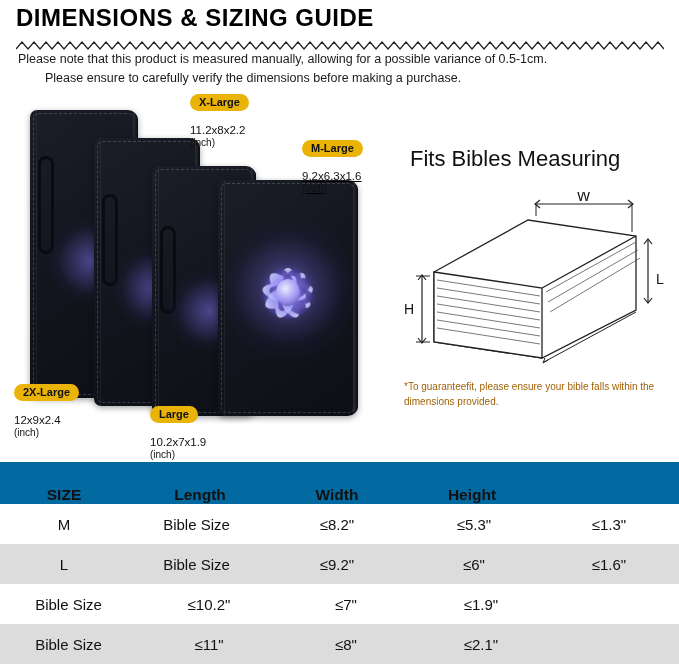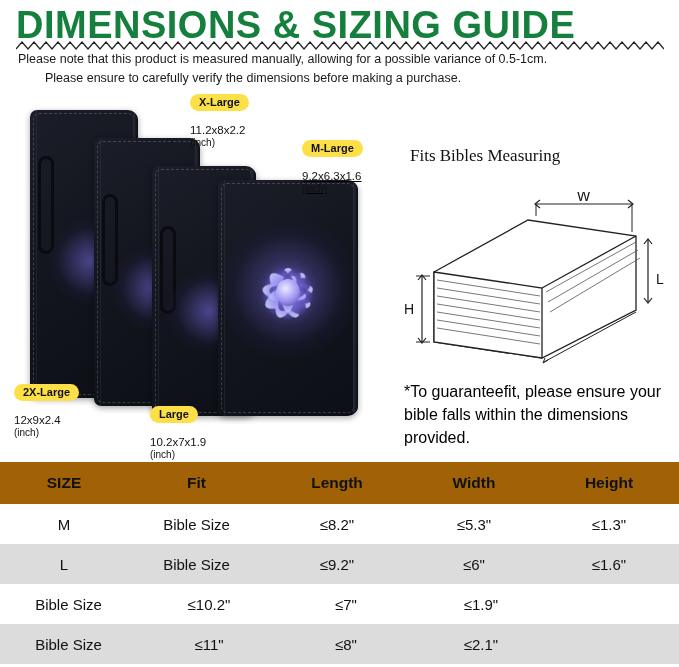--- a/index.html
+++ b/index.html
@@ -13,24 +13,24 @@
   .page {
     position: relative;
     width: 679px; height: 667px;
     background: #ffffff;
   }
 
   
   .title {
     position: absolute;
     left: 16px; top: 4px;
-    font-size: 38px;
+    font-size: 24px;
     font-weight: bold;
     letter-spacing: 0.5px;
-    color: #15803d;
+    color: #000000;
     white-space: nowrap;
   }
   .zigzag {
     position: absolute;
     left: 16px; top: 41px;
     width: 648px; height: 9px;
   }
   .note1, .note2 {
     position: absolute;
     left: 18px;
@@ -114,75 +114,75 @@
     position: absolute;
     border-radius: 50%;
     background: radial-gradient(circle, rgba(120,110,230,0.55) 0%, rgba(40,35,90,0.18) 55%, rgba(0,0,0,0) 72%);
     pointer-events: none;
   }
 
   
   .callout { position: absolute; }
   .pill {
     display: inline-block;
-    background: #fde047;
+    background: #eab308;
     color: #111;
     font-size: 11px;
     font-weight: bold;
     padding: 2px 9px 3px 9px;
     border-radius: 11px;
     white-space: nowrap;
   }
   .dims {
     font-size: 11.5px;
     color: #111;
     margin-top: 13px;
     white-space: nowrap;
     line-height: 1.15;
   }
   .dims .unit { font-size: 10px; display: block; }
 
   
   .fits-title {
     position: absolute;
     left: 410px; top: 54px;
-    font-size: 17px;
+    font-size: 22px;
     color: #111;
     white-space: nowrap;
-    font-family: Liberation Serif, serif;
   }
   .book-svg {
     position: absolute;
     left: 404px; top: 100px;
   }
   .guarantee {
     position: absolute;
     left: 404px; top: 288px;
     width: 270px;
-    font-size: 16px;
-    color: #000000;
+    font-size: 10px;
+    color: #a16207;
     line-height: 1.45;
   }
 
   
   .table {
     position: absolute;
     left: 0; top: 462px;
     width: 679px;
   }
   .row {
     display: flex;
     width: 679px;
     height: 40px;
     align-items: center;
   }
   .row.head {
-    background: #a16207;
+    background: #0369a1;
     height: 42px;
     font-weight: bold;
+    align-items: flex-end;
   }
   .row.alt { background: #dcdcdc; }
   .row.plain { background: #ffffff; }
   .cell {
     text-align: center;
     font-size: 15px;
     color: #111;
   }
   .row.head .cell { font-size: 15.5px; }
   .c1 { width: 128px; }
@@ -328,21 +328,20 @@
       <line x1="140" y1="170" x2="232" y2="120" stroke="#222" stroke-width="1"></line>
       <polyline points="144,168 139,171 141,166" fill="none" stroke="#222" stroke-width="1"></polyline>
     </svg>
 
     <div class="guarantee">*To guaranteefit, please ensure your bible falls within the dimensions provided.</div>
   </div>
 
   <div class="table">
     <div class="row head">
       <div class="cell c1">SIZE</div>
-      <div class="cell c2">Fit</div>
       <div class="cell c3">Length</div>
       <div class="cell c4">Width</div>
       <div class="cell c5">Height</div>
     </div>
 
     <div class="row plain">
       <div class="cell c1">M</div>
       <div class="cell c2">Bible Size</div>
       <div class="cell c3">≤8.2"</div>
       <div class="cell c4">≤5.3"</div>

